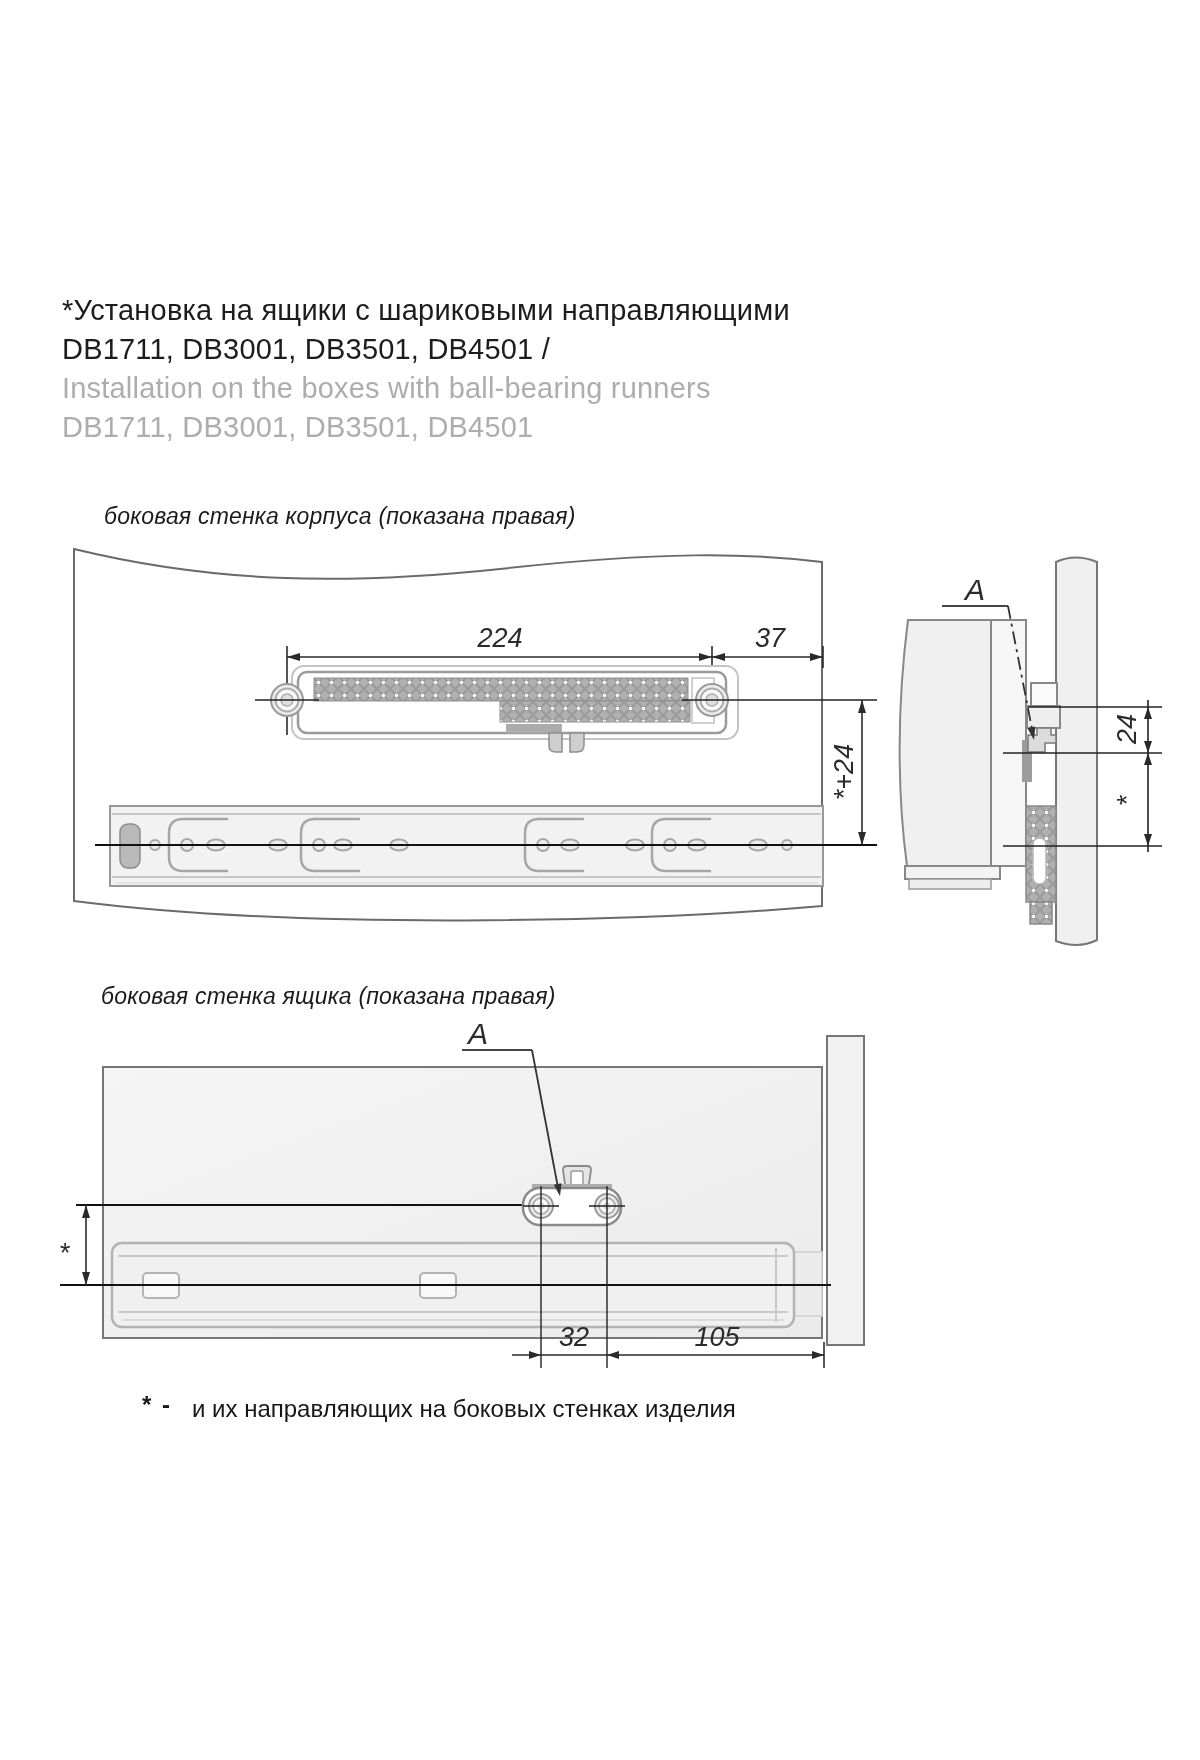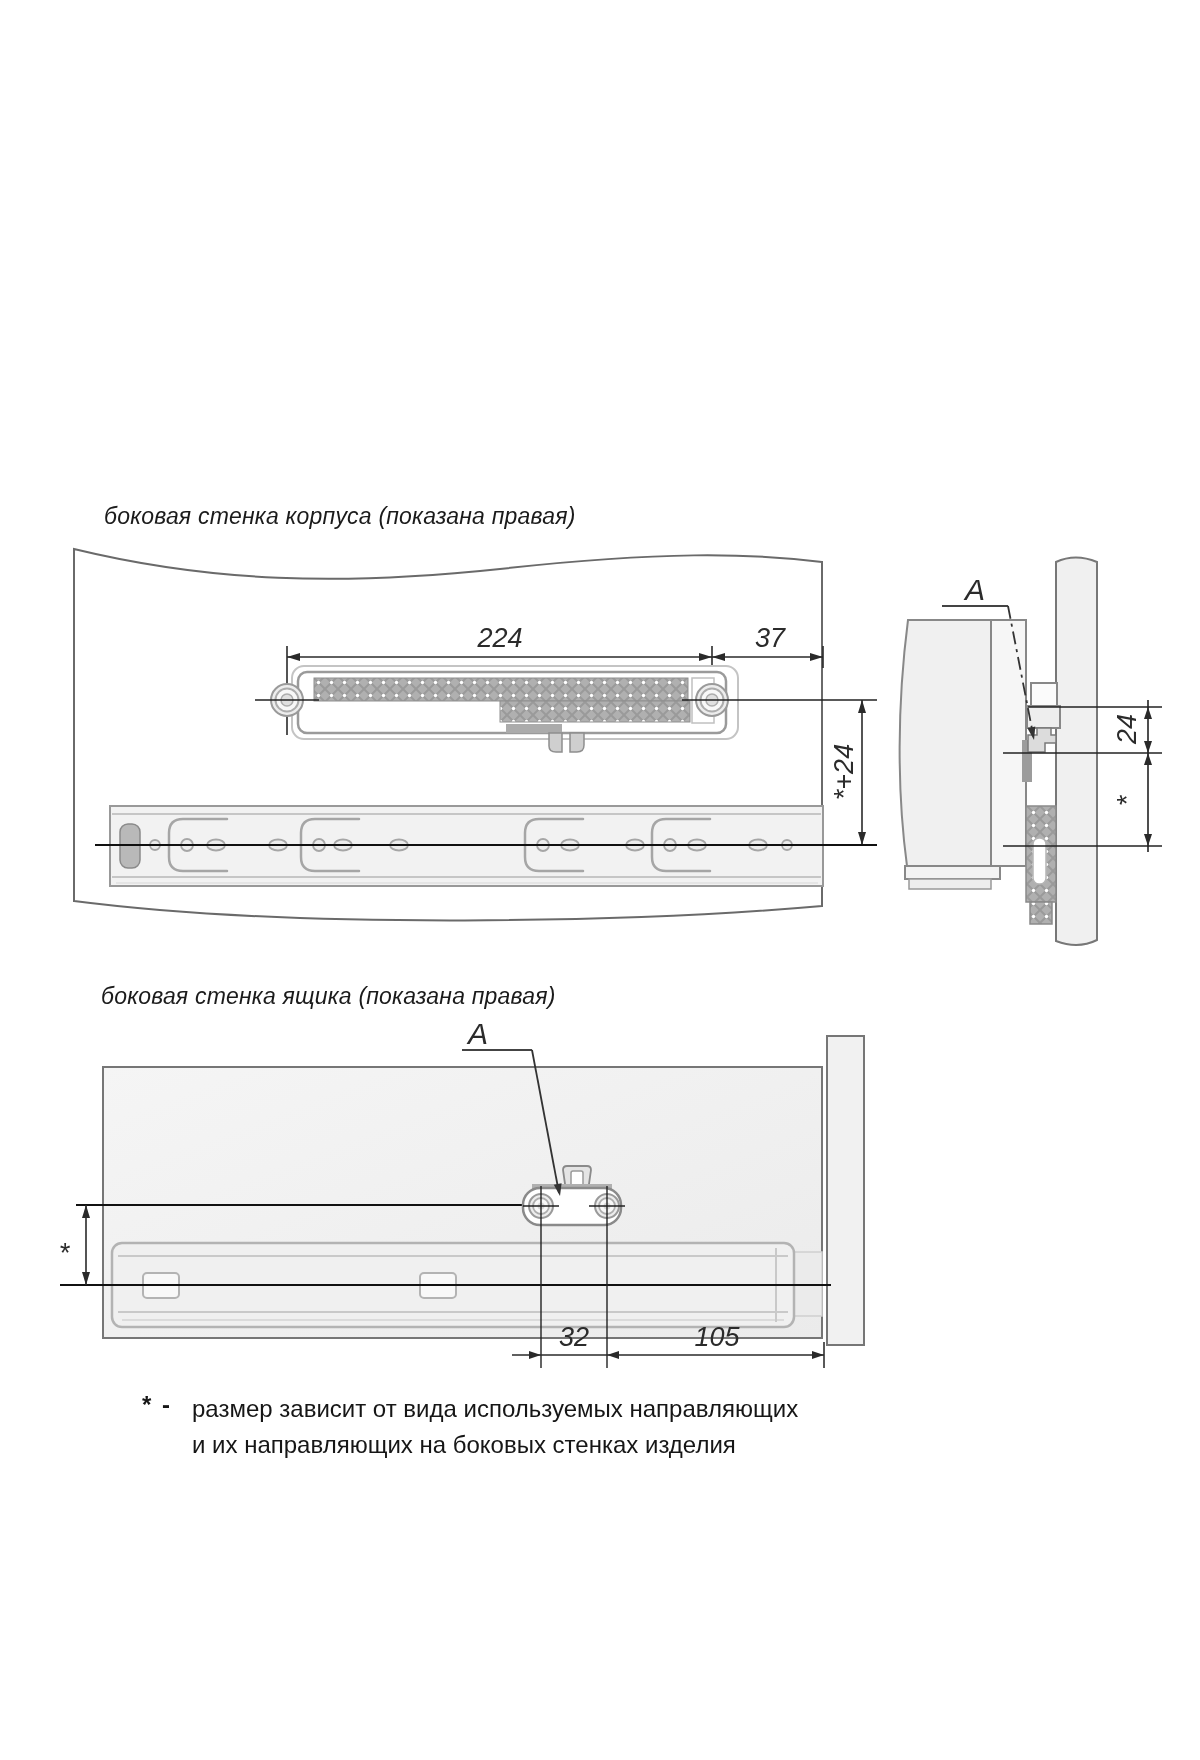--- a/index.html
+++ b/index.html
@@ -211,26 +211,31 @@
         <line x1="512" y1="1355" x2="824" y2="1355" stroke="#2a2a2a" stroke-width="1.6"></line>
         <polygon points="541,1355 529,1351 529,1359" fill="#2a2a2a"></polygon>
         <polygon points="607,1355 619,1351 619,1359" fill="#2a2a2a"></polygon>
         <polygon points="824,1355 812,1351 812,1359" fill="#2a2a2a"></polygon>
         <text class="dimtxt" x="574" y="1346" text-anchor="middle">32</text>
         <text class="dimtxt" x="717" y="1346" text-anchor="middle">105</text>
       </g>
     </g>
   </svg>
 
+  <div class="abs title-block">
+    <div>*Установка на ящики с шариковыми направляющими</div>
+    <div>DB1711, DB3001, DB3501, DB4501 /</div>
+    <div class="title-en">Installation on the boxes with ball-bearing runners</div>
+    <div class="title-en">DB1711, DB3001, DB3501, DB4501</div>
+  </div>
 
   <div class="abs caption" style="left:104px;top:503px;">боковая стенка корпуса (показана правая)</div>
 
   <div class="abs caption" style="left:101px;top:983px;">боковая стенка ящика (показана правая)</div>
 
   <div class="abs footnote">
     <span class="fn-marker">* -</span>
     <div class="fn-lines">
-      <div>размер зависит от вида используемых направляющих</div>
       <div>и их направляющих на боковых стенках изделия</div>
     </div>
   </div>
 
 </div>
 
 </body></html>

